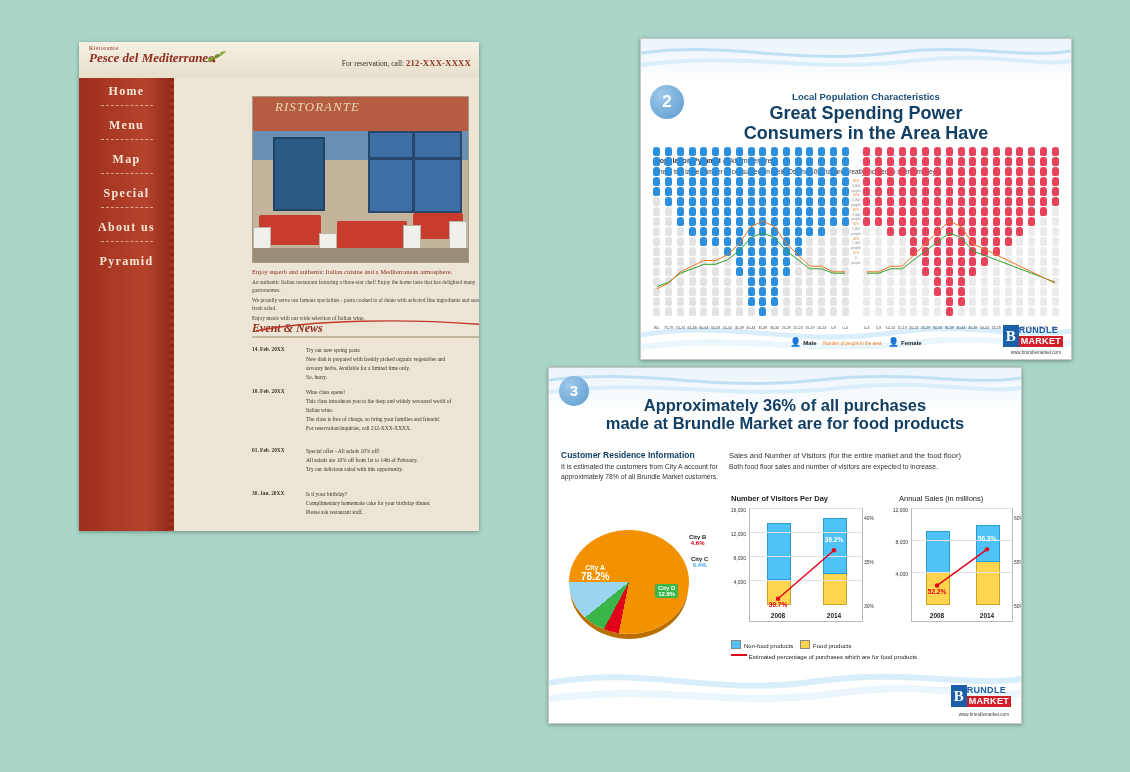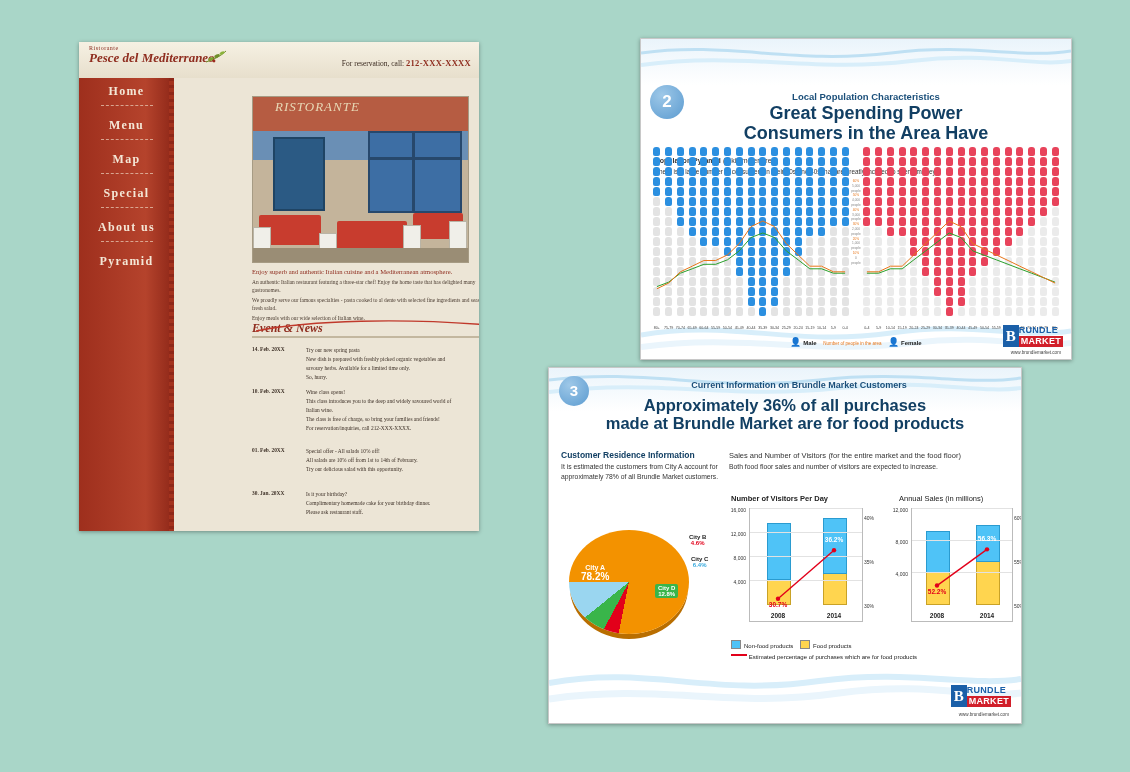--- a/index.html
+++ b/index.html
@@ -1014,21 +1014,20 @@
   <svg style="position:absolute;left:0;top:0;width:472px;height:60px" viewBox="0 0 472 60">
     <path d="M0 12 C100 0 160 24 270 12 C360 2 420 18 472 10" stroke="#bfe0f3" stroke-width="3" fill="none"></path>
     <path d="M0 24 C110 10 180 32 290 20 C380 10 430 26 472 20" stroke="#d8eefa" stroke-width="4" fill="none"></path>
   </svg>
   <svg style="position:absolute;left:0;bottom:0;width:472px;height:70px" viewBox="0 0 472 70">
     <path d="M0 30 C100 12 160 44 270 28 C360 16 420 34 472 26" stroke="#d8eefa" stroke-width="6" fill="none"></path>
     <path d="M0 46 C110 30 180 56 290 40 C380 28 430 46 472 40" stroke="#eaf5fc" stroke-width="7" fill="none"></path>
   </svg>
 
   <div class="badge">3</div>
-  <div class="slide-kicker">Current Information on Brundle Market Customers</div>
   <div class="slide-head">
     <div>Approximately 36% of all purchases</div>
     <div>made at Brundle Market are for food products</div>
   </div>
 
   <div id="right-col">
     <div class="col-head">
       <span>Sales and Number of Visitors</span>
       <span>(for the entire market and the food floor)</span>
     </div>

